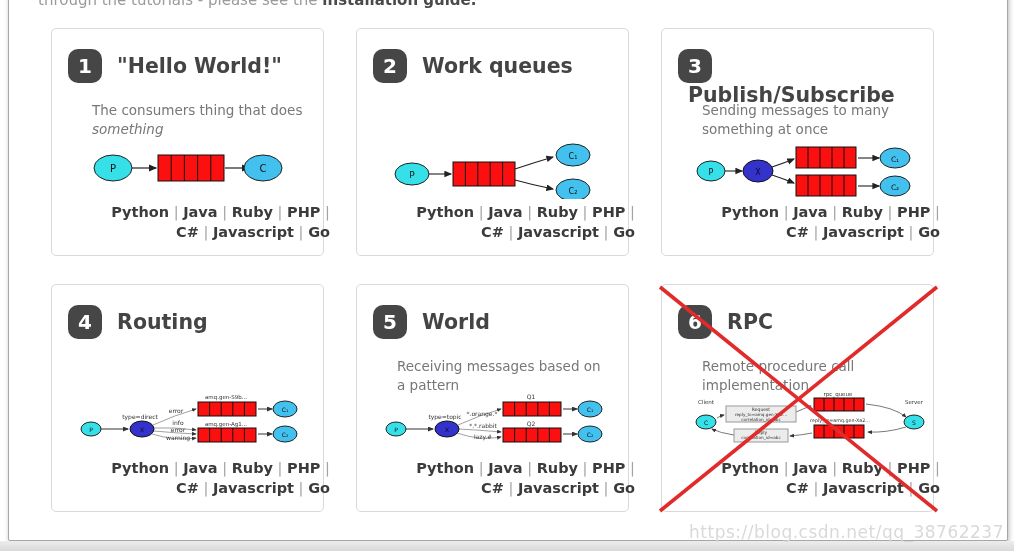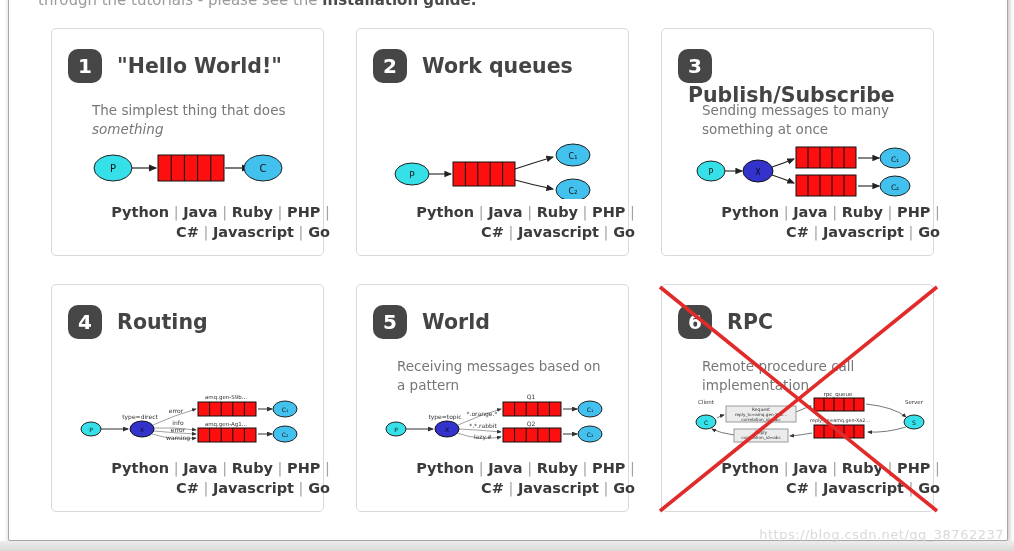--- a/index.html
+++ b/index.html
@@ -17,21 +17,21 @@
     position:absolute; left:0; right:0; bottom:0; height:10px;
     background:linear-gradient(#ededed,#d9d9d9); z-index:0;
   }
   .top-text {
     position:absolute; left:38px; top:-9px; z-index:2;
     font-size:15px; color:#9a9a9a; white-space:nowrap;
   }
   .top-text b { color:#4a4a4a; }
   .watermark {
     position:absolute; right:10px; bottom:9px; z-index:6;
-    font-size:13px; color:#d9d9d9; letter-spacing:.5px;
+    font-size:17px; color:#d9d9d9; letter-spacing:.5px;
   }
   .cards {
     position:absolute; left:51px; top:28px; z-index:3;
     display:grid; grid-template-columns:repeat(3,273px);
     grid-auto-rows:228px; column-gap:32px; row-gap:28px;
   }
   .card {
     position:relative; background:#fff; border:1px solid #d9d9d9;
     border-radius:5px; padding:20px 16px;
   }
@@ -74,21 +74,21 @@
 <div class="page-frame"></div>
 <div class="bottom-strip"></div>
 
 <div class="top-text"><span>through the tutorials - please see the </span><b>installation guide.</b></div>
 
 <div class="cards">
 
   <div class="card">
     <span class="badge">1</span>
     <span class="card-title">"Hello World!"</span>
-    <div class="card-desc"><span>The simplest thing that does</span> <em>something</em></div>
+    <div class="card-desc"><span>The consumers thing that does</span> <em>something</em></div>
     <svg class="diagram diag1" width="192" height="38" viewBox="0 0 192 38">
       <defs>
           <marker id="a1" markerWidth="8" markerHeight="8" refX="6" refY="3" orient="auto">
             <path d="M0,0 L7,3 L0,6 z" fill="#222"></path>
           </marker>
         </defs>
       <line x1="40" y1="19" x2="64" y2="19" stroke="#222" stroke-width="1.2" marker-end="url(#a1)"></line>
       <line x1="133" y1="19" x2="157" y2="19" stroke="#222" stroke-width="1.2" marker-end="url(#a1)"></line>
       <ellipse cx="21" cy="19" rx="19" ry="13" fill="#35e0e8" stroke="#222"></ellipse>
       <text x="21" y="23" font-size="10" text-anchor="middle" fill="#111">P</text>

